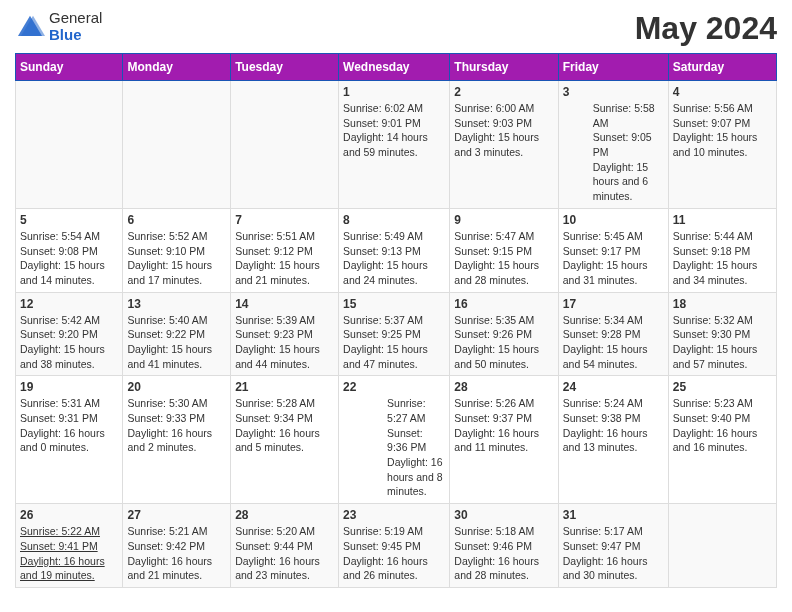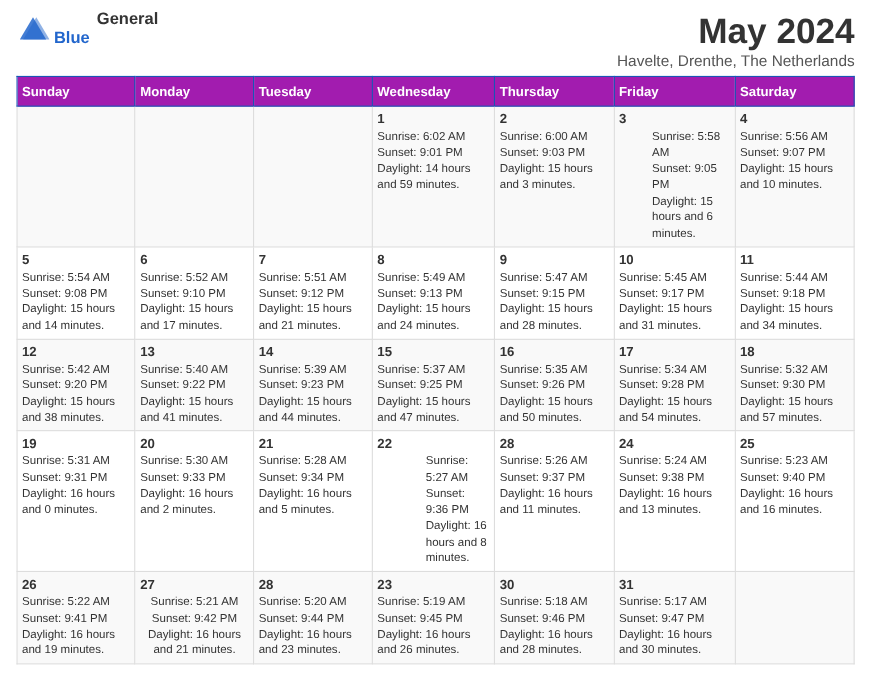--- a/index.html
+++ b/index.html
@@ -21,23 +21,22 @@
       align-items: center;
       gap: 4px;
     }
     .logo-text {
       display: flex;
       flex-direction: column;
       line-height: 1.1;
     }
     .logo-general {
       font-size: 15px;
-      font-weight: bold;
+      font-weight: normal;
       color: #333;
-      margin-left: 39px;
     }
     .logo-blue {
       font-size: 15px;
       font-weight: bold;
       color: #2266cc;
     }
     .logo-icon {
       width: 30px;
       height: 30px;
     }
@@ -105,21 +104,20 @@
       <polygon points="20,5 36,32 4,32" fill="#2266cc" opacity="0.85"></polygon>
       <polygon points="24,5 40,32 8,32" fill="#2266cc" opacity="0.5"></polygon>
     </svg>
     <div class="logo-text">
       <span class="logo-general">General</span>
       <span class="logo-blue">Blue</span>
     </div>
   </div>
   <div class="title-block">
     <div class="main-title">May 2024</div>
-    <div class="subtitle">Havelte, Drenthe, The Netherlands</div>
   </div>
 </div>
 
 <table>
   <thead>
     <tr>
     <th>Sunday</th>
         <th>Monday</th>
         <th>Tuesday</th>
         <th>Wednesday</th>
@@ -286,27 +284,27 @@
         <td>
           <span class="day-num">25</span>
           <div class="day-detail" style="white-space: pre-line;">Sunrise: 5:23 AM
 Sunset: 9:40 PM
 Daylight: 16 hours and 16 minutes.</div>
         </td>
       </tr>
       <tr>
         <td>
           <span class="day-num">26</span>
-          <div class="day-detail" style="white-space: pre-line;">Sunrise: 5:22 AM
+          <div class="day-detail" style="white-space: pre-line; text-decoration: underline;">Sunrise: 5:22 AM
 Sunset: 9:41 PM
 Daylight: 16 hours and 19 minutes.</div>
         </td>
         <td>
           <span class="day-num">27</span>
-          <div class="day-detail" style="white-space: pre-line; text-align: center;">Sunrise: 5:21 AM
+          <div class="day-detail" style="white-space: pre-line;">Sunrise: 5:21 AM
 Sunset: 9:42 PM
 Daylight: 16 hours and 21 minutes.</div>
         </td>
         <td>
           <span class="day-num">28</span>
           <div class="day-detail" style="white-space: pre-line;">Sunrise: 5:20 AM
 Sunset: 9:44 PM
 Daylight: 16 hours and 23 minutes.</div>
         </td>
         <td>

